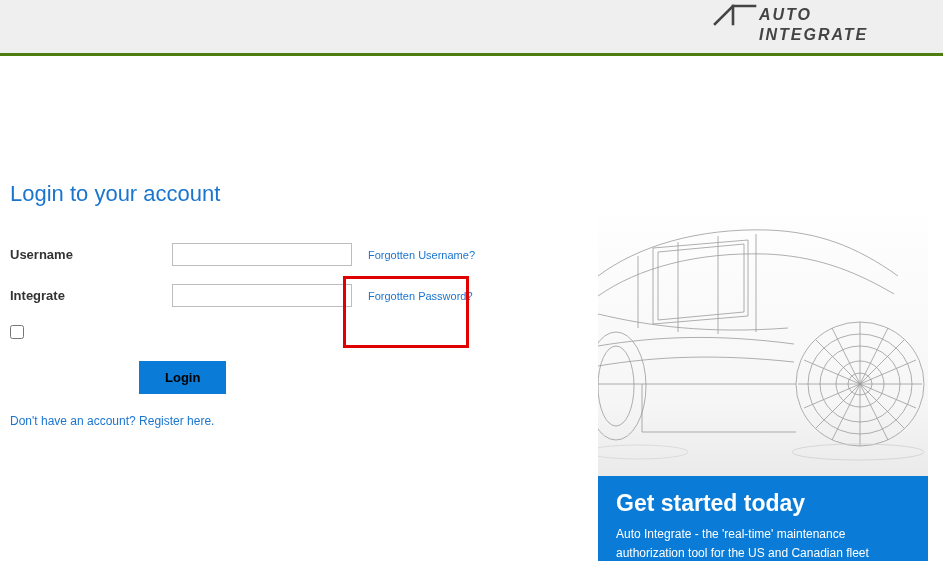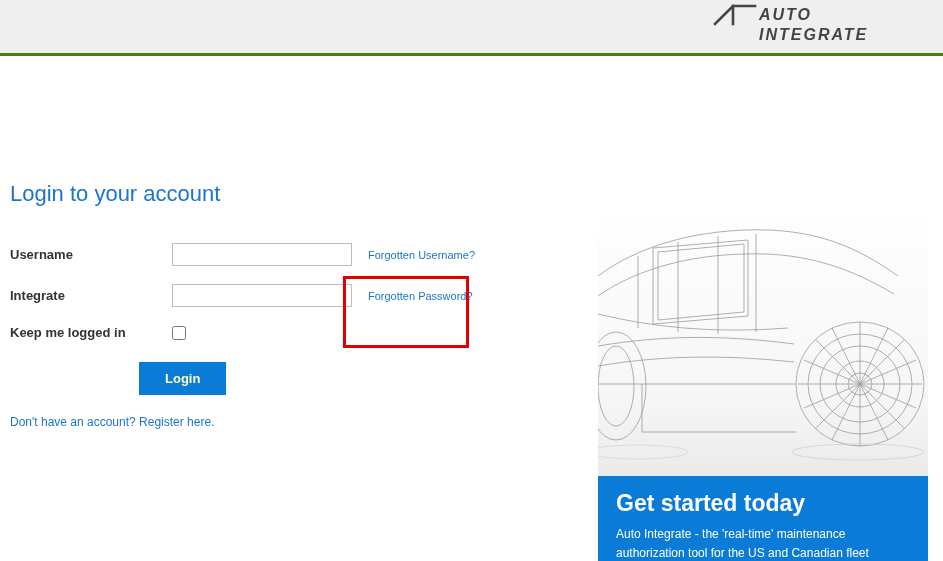--- a/index.html
+++ b/index.html
@@ -74,21 +74,21 @@
     }
     
     .checkbox-input {
       width: 14px;
       height: 14px;
       cursor: pointer;
     }
     
     .login-btn {
       background: #0a7bd6;
-      color: #fef9c3;
+      color: #000000;
       border: none;
       font-size: 13px;
       font-weight: bold;
       padding: 9px 26px;
       cursor: pointer;
       margin-left: 129px;
       margin-top: 4px;
     }
     
     .register-link {
@@ -160,21 +160,20 @@
       <a class="forgot-link">Forgotten Username?</a>
     </div>
 
     <div class="form-row">
       <label class="form-label">Integrate</label>
       <input type="password" class="text-input" value="" style="">
       <a class="forgot-link">Forgotten Password?</a>
     </div>
 
     <div class="form-row">
-      <label class="form-label">Keep me logged in</label>
       <input type="checkbox" class="checkbox-input" style="">
     </div>
 
     <button class="login-btn">Login</button>
 
     <div>
       <a class="register-link">Don't have an account? Register here.</a>
     </div>
 
     <div class="highlight-box"></div>

